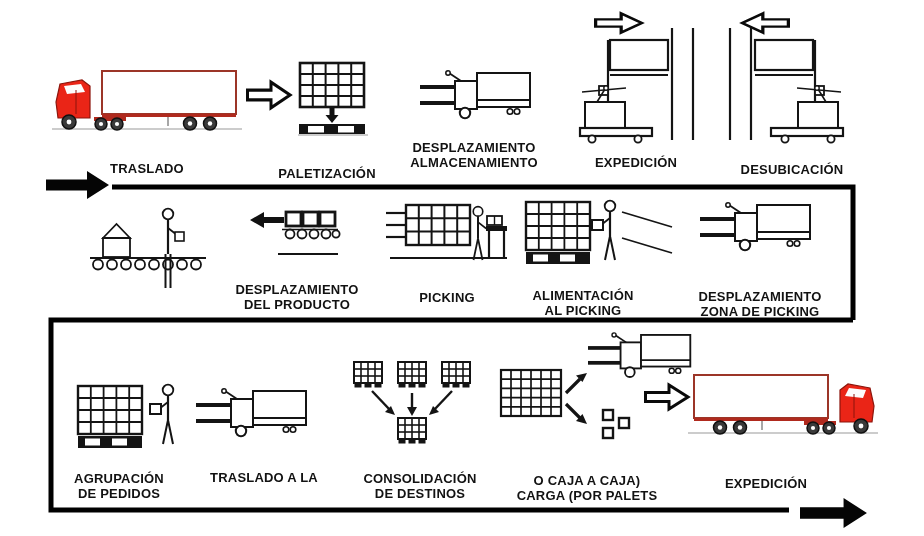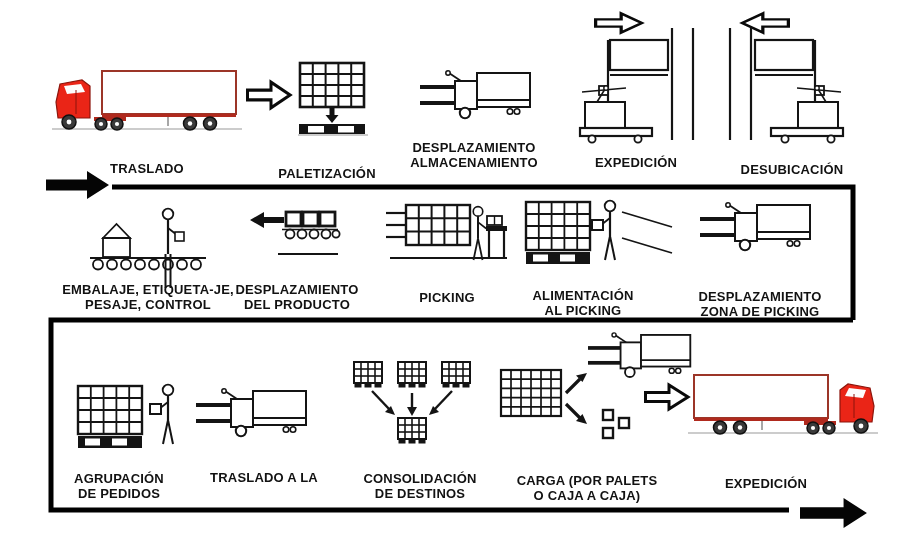--- a/index.html
+++ b/index.html
@@ -189,24 +189,20 @@
     <circle cx="108" cy="62.5" r="5" fill="#fff" stroke="#141414" stroke-width="1.8"></circle>
     <rect x="15" y="36" width="27" height="19" fill="#fff" stroke="#141414" stroke-width="1.8"></rect>
     <polygon points="15,36 28.5,22 42,36" fill="#fff" stroke="#141414" stroke-width="1.8"></polygon>
     <circle cx="80" cy="12" r="5.3" fill="#fff" stroke="#141414" stroke-width="1.8"></circle>
     <line x1="80" y1="17.5" x2="80" y2="52" stroke="#141414" stroke-width="2.2"></line>
     <line x1="80" y1="26" x2="89" y2="33" stroke="#141414" stroke-width="1.8"></line>
     <rect x="87" y="30" width="9" height="9" fill="#fff" stroke="#141414" stroke-width="1.6"></rect>
     <line x1="77.5" y1="52" x2="77.5" y2="86" stroke="#141414" stroke-width="2"></line>
     <line x1="82.5" y1="52" x2="82.5" y2="86" stroke="#141414" stroke-width="2"></line>
   </svg>
-  <div class="lbl" style="left:148px;top:282px">
-    <span>EMBALAJE, ETIQUETA-JE,</span>
-    <span>PESAJE, CONTROL</span>
-  </div>
 
   <svg class="icon" style="left:250px;top:208px" width="90" height="52" viewBox="0 0 90 52">
     <polygon points="0,12 14,4 14,9 34,9 34,15 14,15 14,20" fill="#111"></polygon>
     <rect x="36" y="4" width="15" height="14" fill="#fff" stroke="#141414" stroke-width="2.8"></rect>
     <rect x="53" y="4" width="15" height="14" fill="#fff" stroke="#141414" stroke-width="2.8"></rect>
     <rect x="70" y="4" width="15" height="14" fill="#fff" stroke="#141414" stroke-width="2.8"></rect>
     <line x1="32" y1="21.5" x2="88" y2="21.5" stroke="#141414" stroke-width="1.6"></line>
     <circle cx="40" cy="26" r="4.5" fill="#fff" stroke="#141414" stroke-width="1.8"></circle>
     <circle cx="52" cy="26" r="4.5" fill="#fff" stroke="#141414" stroke-width="1.8"></circle>
     <circle cx="64" cy="26" r="4.5" fill="#fff" stroke="#141414" stroke-width="1.8"></circle>
@@ -316,22 +312,22 @@
     <line x1="66" y1="60" x2="80" y2="46" stroke="#141414" stroke-width="3.2"></line>
     <polygon points="87,40 76,42.5 82.5,49" fill="#141414"></polygon>
     <line x1="66" y1="71" x2="80" y2="85" stroke="#141414" stroke-width="3.2"></line>
     <polygon points="87,91 82.5,81 76,88" fill="#141414"></polygon>
     <use href="#def-forklift" transform="translate(88,1) scale(0.93)"></use>
     <rect x="103" y="77" width="10" height="10" fill="#fff" stroke="#141414" stroke-width="2.4"></rect>
     <rect x="119" y="85" width="10" height="10" fill="#fff" stroke="#141414" stroke-width="2.4"></rect>
     <rect x="103" y="95" width="10" height="10" fill="#fff" stroke="#141414" stroke-width="2.4"></rect>
   </svg>
   <div class="lbl" style="left:587px;top:473px">
+    <span>O CAJA A CAJA)</span>
     <span>CARGA (POR PALETS</span>
-    <span>O CAJA A CAJA)</span>
   </div>
 
   <svg class="icon" style="left:644px;top:382px" width="46" height="30" viewBox="0 0 46 30" preserveAspectRatio="none">
       <use href="#def-arrow-outline"></use>
     </svg>
   <svg class="icon" style="left:688px;top:372px" width="190" height="66" viewBox="0 0 190 66">
     <use href="#def-truck" transform="translate(190,0) scale(-1,1)"></use>
     </svg>
   <div class="lbl" style="left:766px;top:476px">
     <span>EXPEDICIÓN</span>

